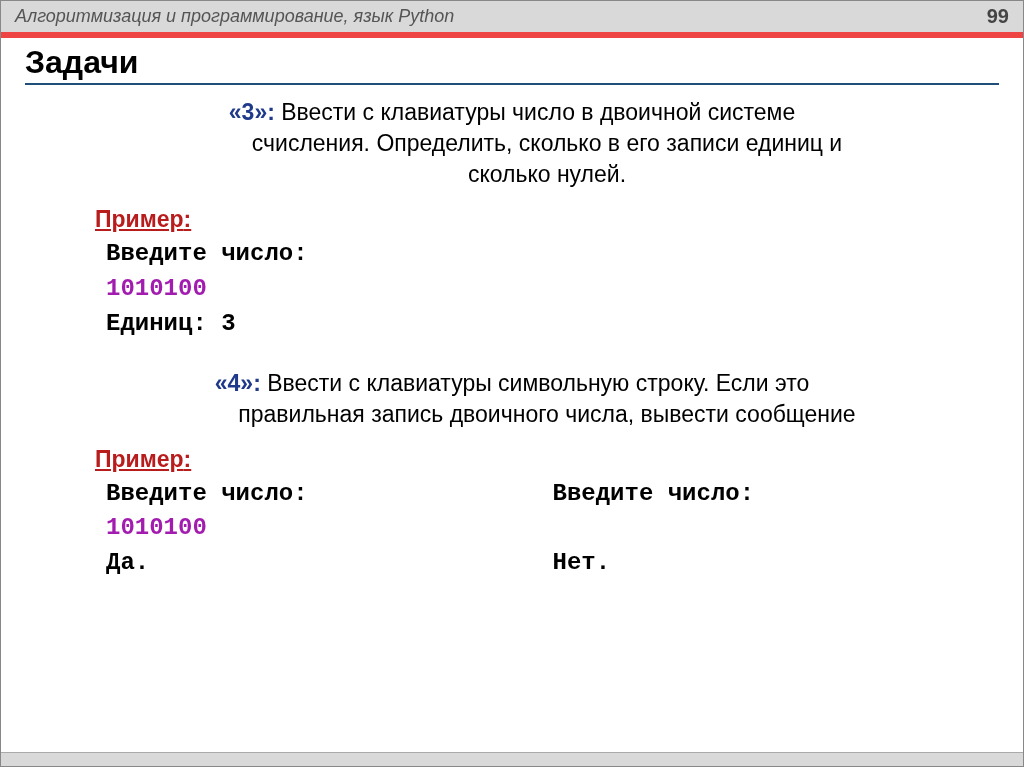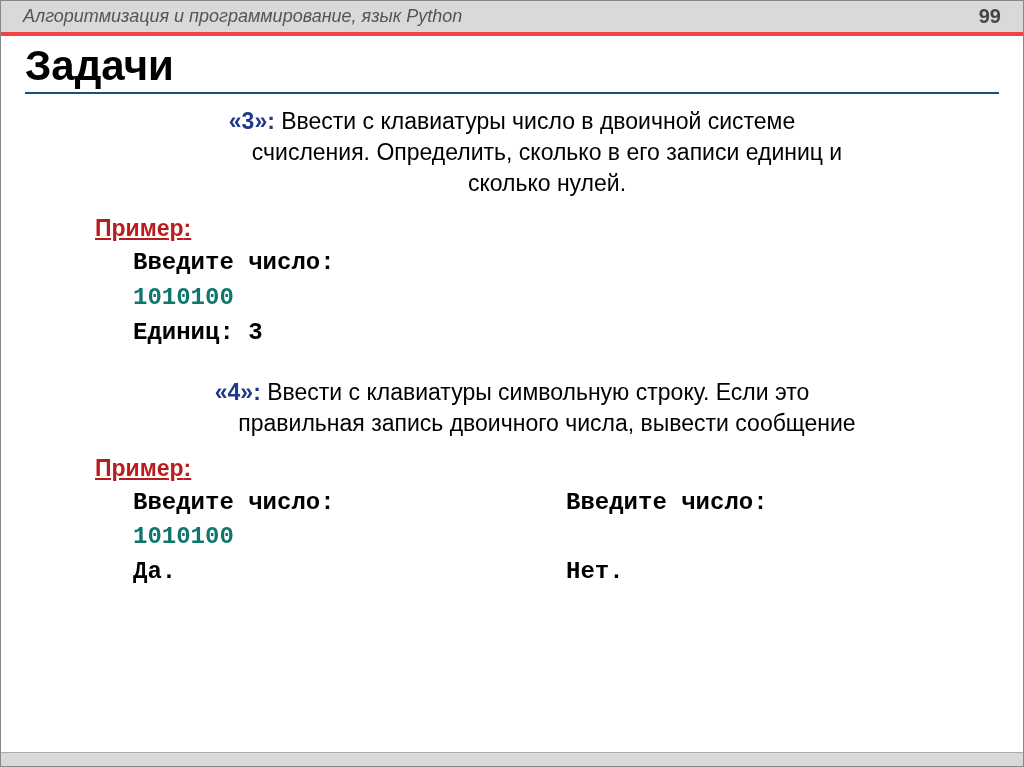--- a/index.html
+++ b/index.html
@@ -17,43 +17,43 @@
     .slide {
       width: 100%;
       height: 100%;
       border: 1px solid #888;
       background: #fff;
       display: flex;
       flex-direction: column;
     }
     .header {
       background: #d9d9d9;
-      padding: 4px 22px;
+      padding: 4px 14px;
       display: flex;
       justify-content: space-between;
       align-items: center;
-      border-bottom: 4px solid #ef4444;
+      border-bottom: 6px solid #ef4444;
     }
     .header-title {
       font-size: 18px;
       font-style: italic;
       color: #555;
     }
     .page-number {
       font-size: 20px;
       font-weight: bold;
       color: #444;
       text-align: center;
     }
     .content {
       padding: 6px 24px 0 24px;
       flex: 1;
     }
     .main-title {
-      font-size: 42px;
+      font-size: 32px;
       font-weight: bold;
       color: #000;
       border-bottom: 2px solid #1f4e79;
       padding-bottom: 2px;
       margin-bottom: 12px;
     }
     .task-block {
       margin-bottom: 26px;
     }
     .task-text {
@@ -75,32 +75,32 @@
       font-weight: bold;
       font-size: 23px;
       text-decoration: underline;
       margin-left: 70px;
       margin-top: 16px;
     }
     .code-block {
       font-family: "Courier New", monospace;
       font-size: 24px;
       font-weight: bold;
-      margin-left: 108px;
+      margin-left: 81px;
       line-height: 1.45;
       margin-top: 4px;
     }
     .code-row {
       display: flex;
     }
     .code-col {
       width: 50%;
     }
     .red {
-      color: #0f766e;
+      color: #a21caf;
     }
     .footer {
       height: 14px;
       background: #d9d9d9;
       border-top: 1px solid #aaa;
     }
   </style>
 </head>
 <body>
 

